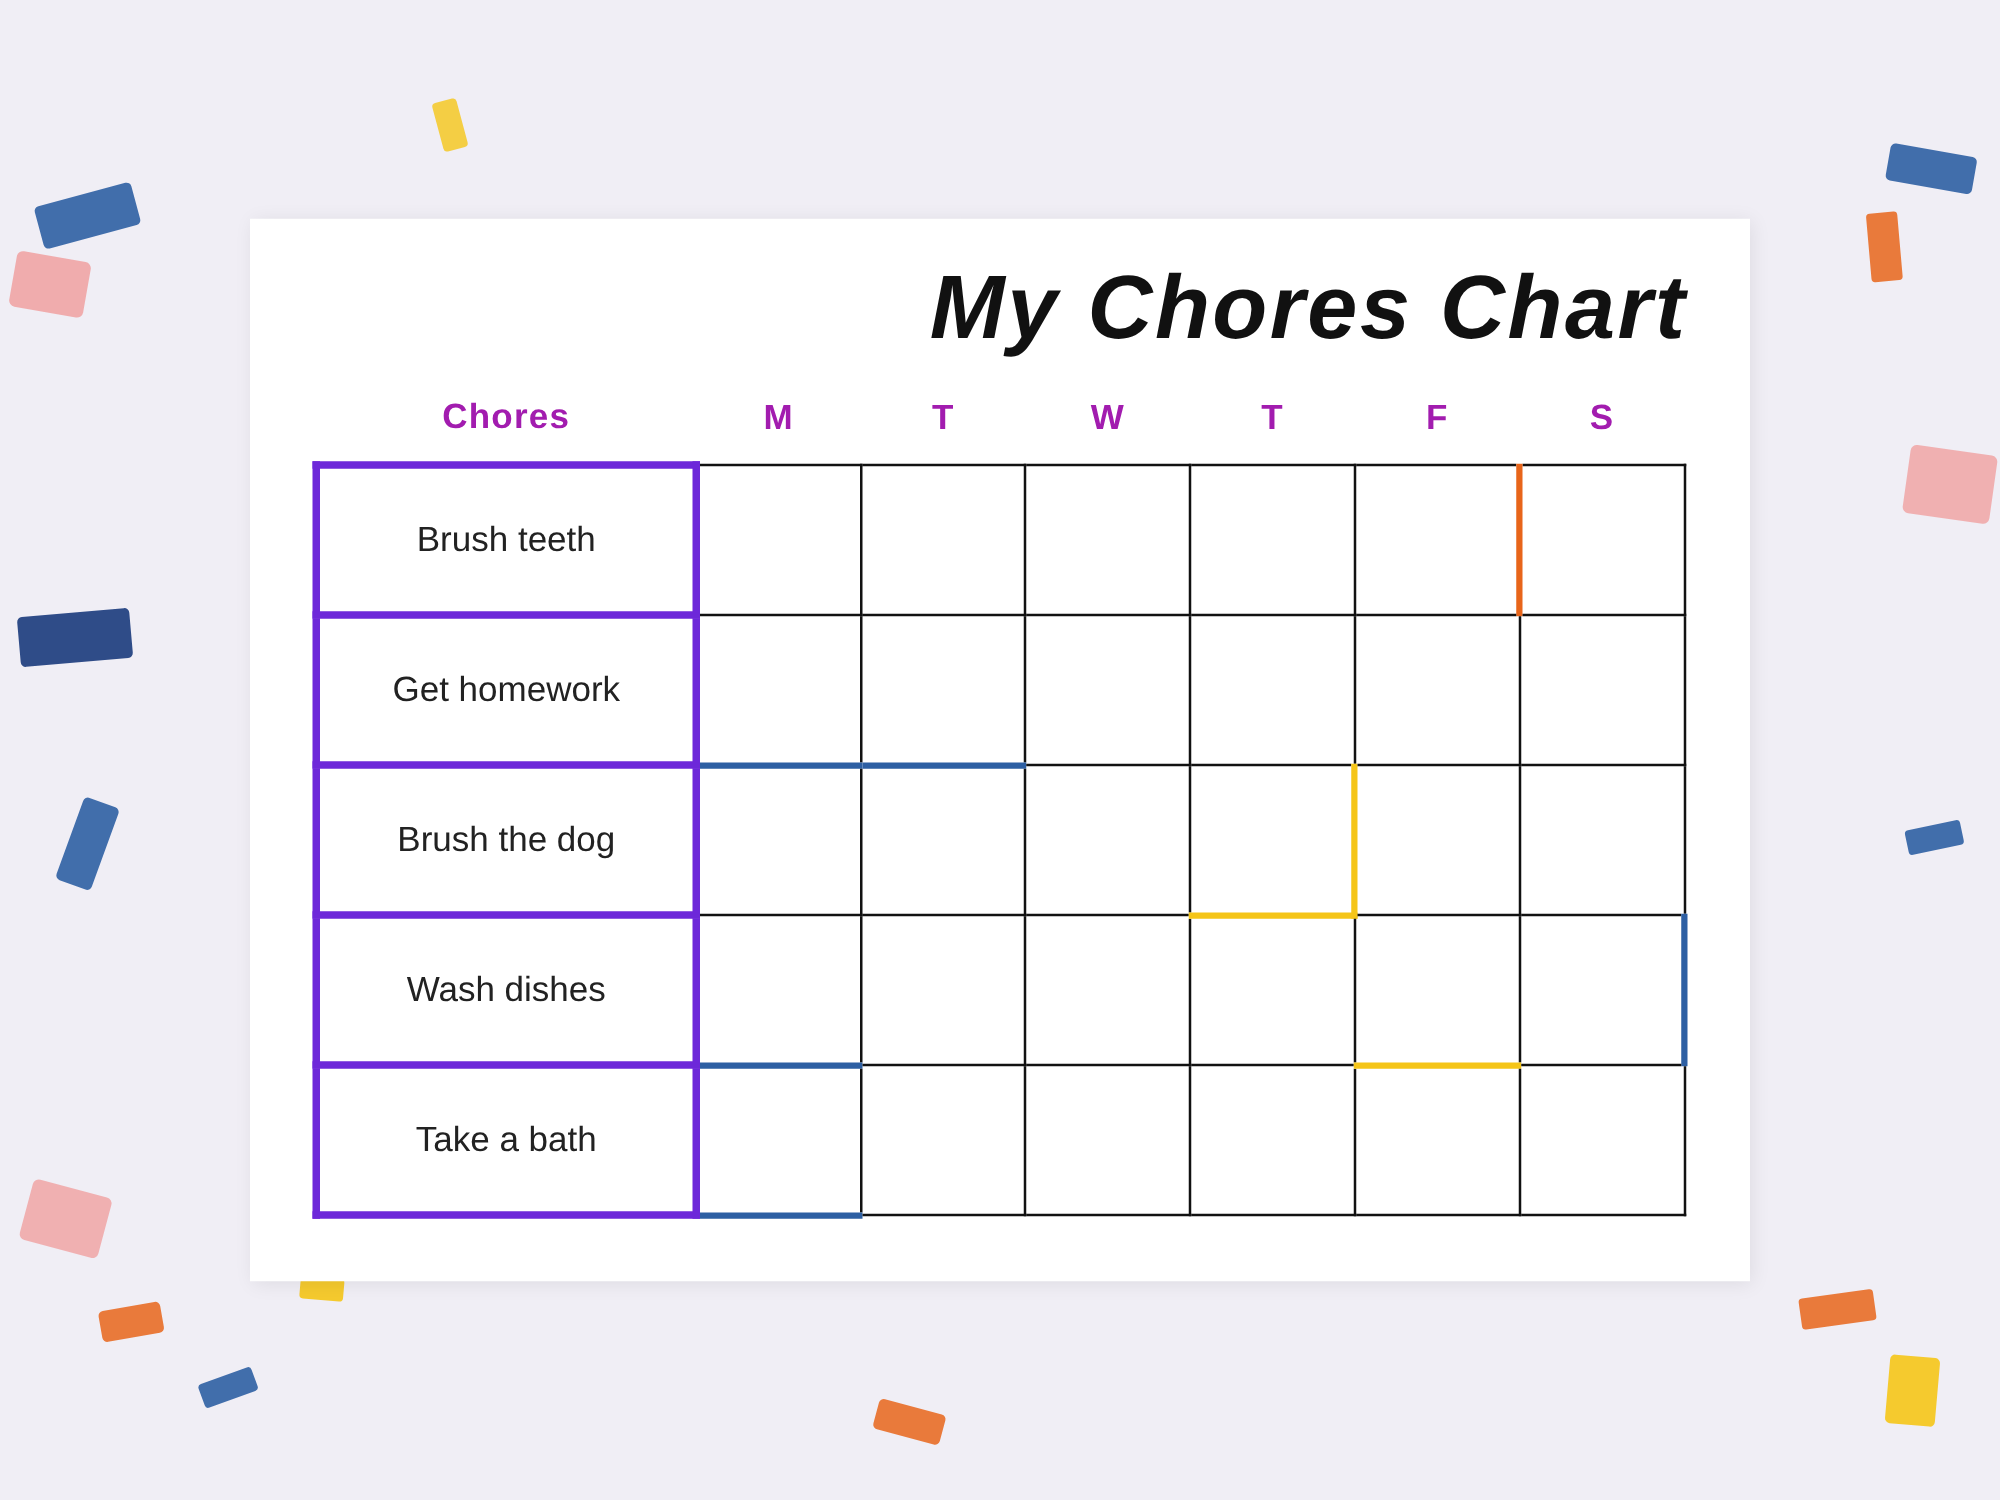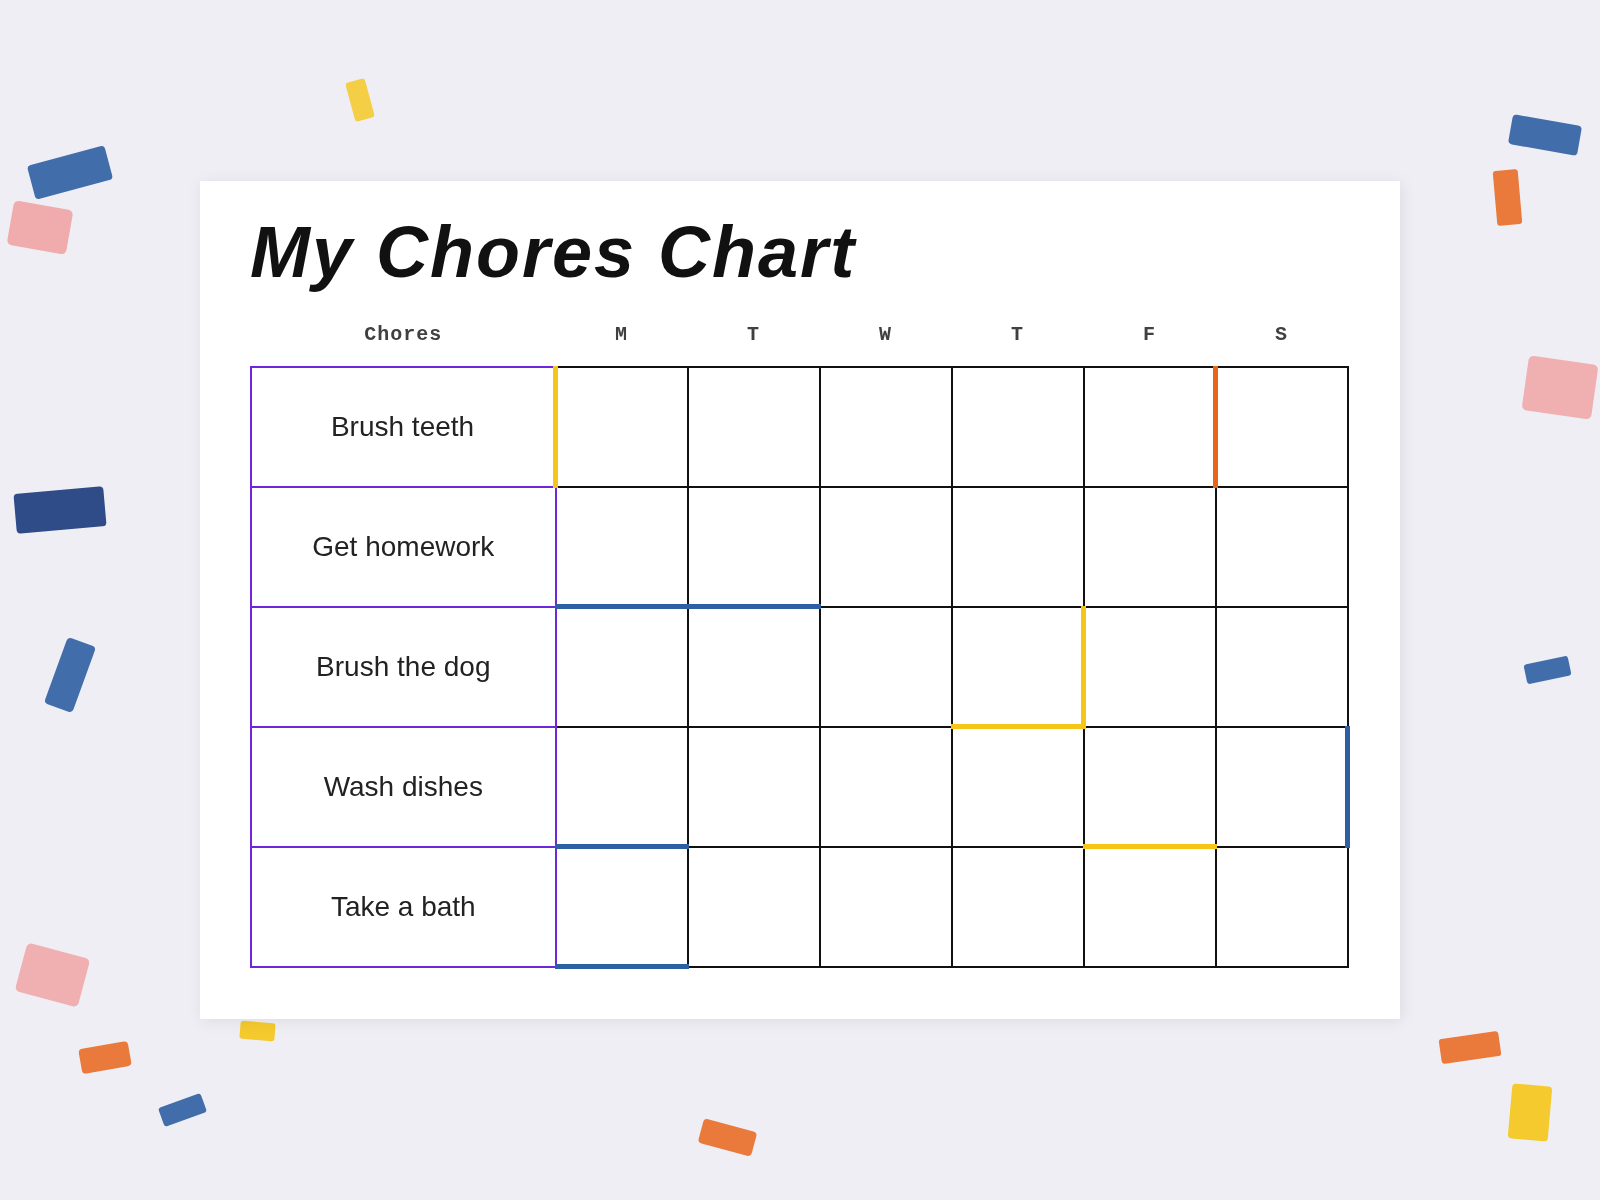--- a/index.html
+++ b/index.html
@@ -34,39 +34,39 @@
       padding: 30px 50px 50px 50px;
       position: relative;
       z-index: 10;
       box-shadow: 2px 2px 15px rgba(0,0,0,0.08);
     }
 
     .chart-title {
       font-family: 'Arial Black', 'Impact', sans-serif;
       font-size: 72px;
       font-weight: 900;
-      text-align: left;
+      text-align: right;
       margin-bottom: 20px;
       color: #111;
       letter-spacing: 2px;
       font-style: italic;
     }
 
     .chores-table {
       width: 100%;
       border-collapse: collapse;
     }
 
     .chores-table th {
-      font-family: Liberation Mono, monospace;
-      font-size: 20px;
+      font-family: Liberation Sans, sans-serif;
+      font-size: 28px;
       font-weight: 900;
       text-align: center;
       padding: 10px 5px 20px 5px;
-      color: #404040;
+      color: #a21caf;
       letter-spacing: 1px;
     }
 
     .chores-table th.chores-header {
       text-align: center;
       width: 300px;
     }
 
     .chores-table td {
       border: 2px solid #111;
@@ -76,21 +76,21 @@
       font-size: 26px;
       color: #222;
       background: white;
     }
 
     .chores-table td.chore-name {
       font-size: 28px;
       font-weight: normal;
       width: 300px;
       background: white;
-      border: 2px solid #6d28d9;
+      border: 6px solid #6d28d9;
     }
 
     .chores-table td.day-cell {
       width: 130px;
       min-width: 130px;
     }
 
     
     .accent-yellow-left { border-left: 5px solid #f5c518 !important; }
     .accent-yellow-right { border-right: 5px solid #f5c518 !important; }

